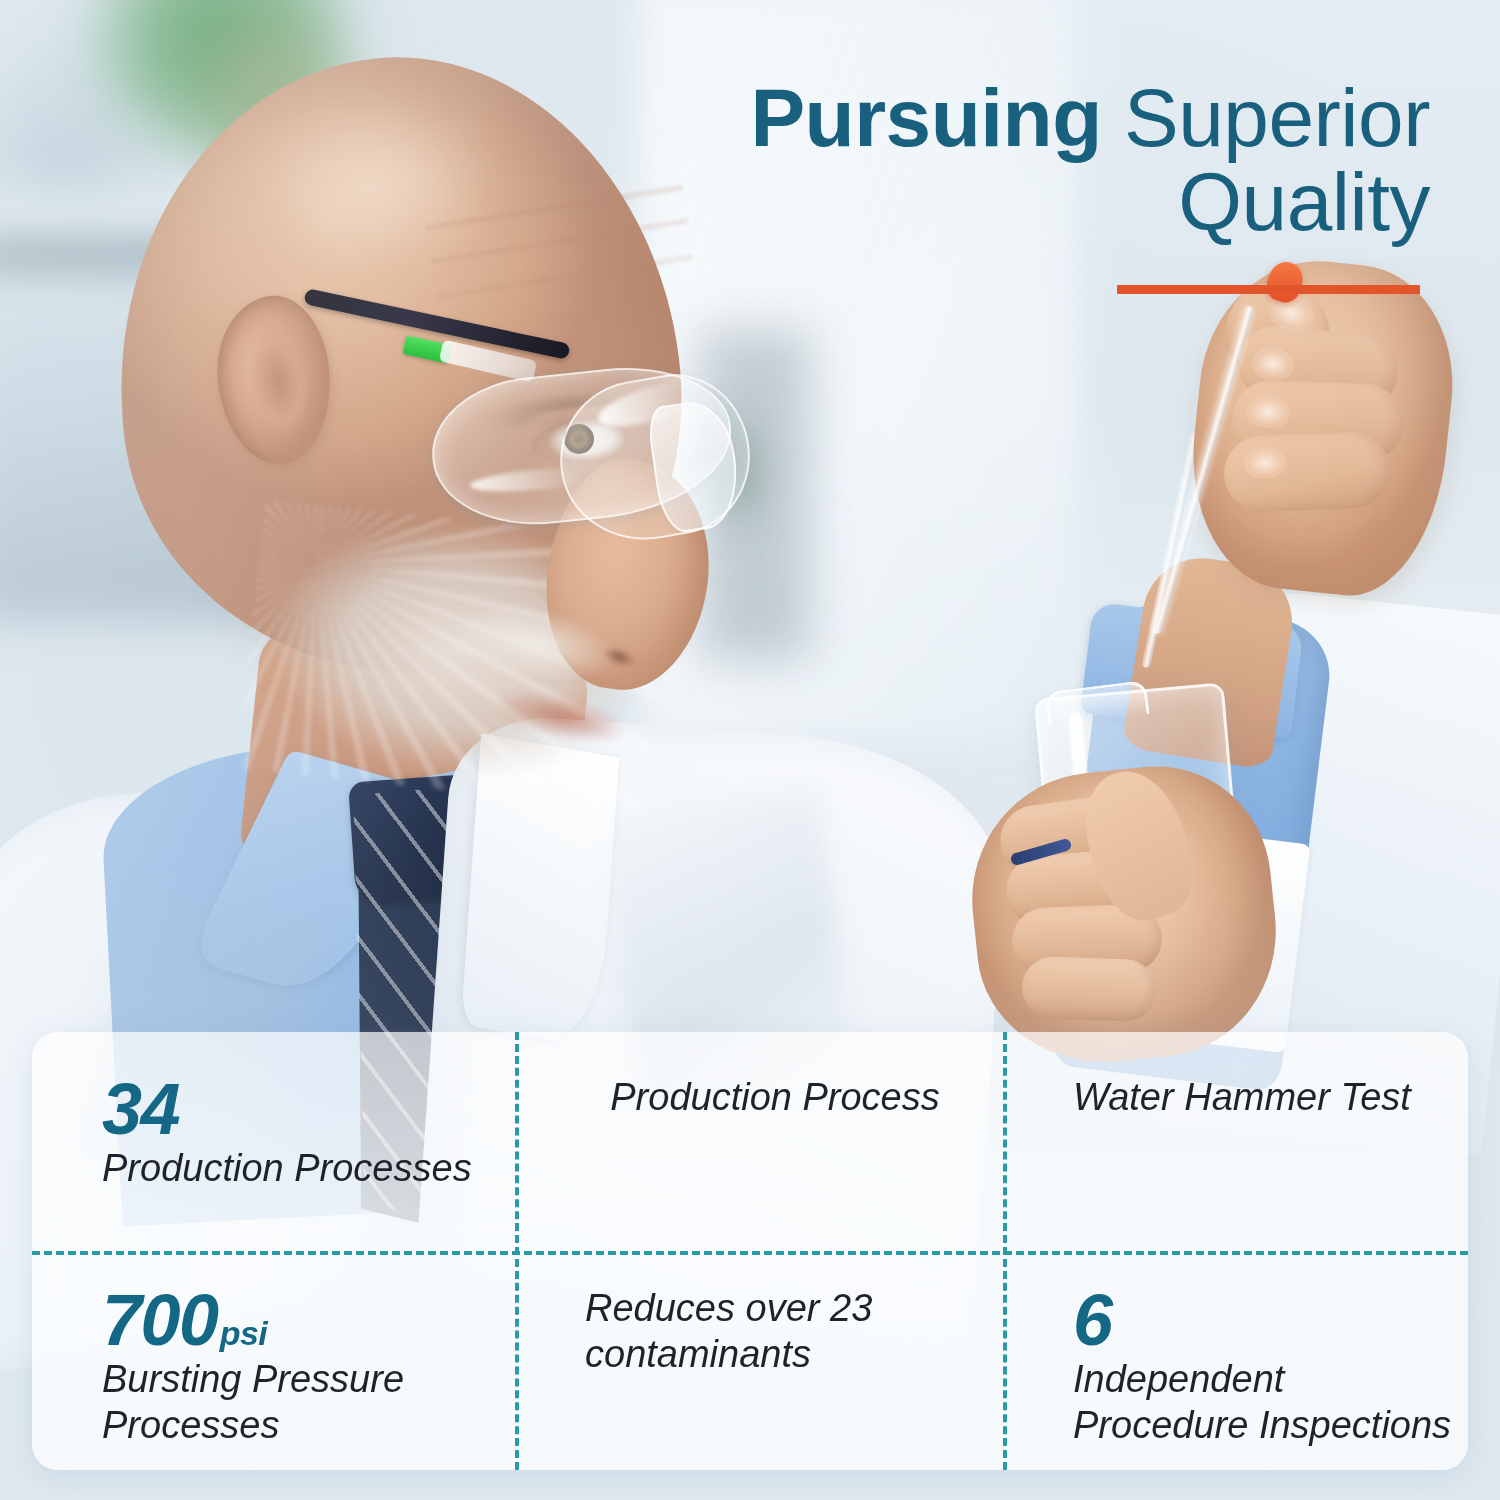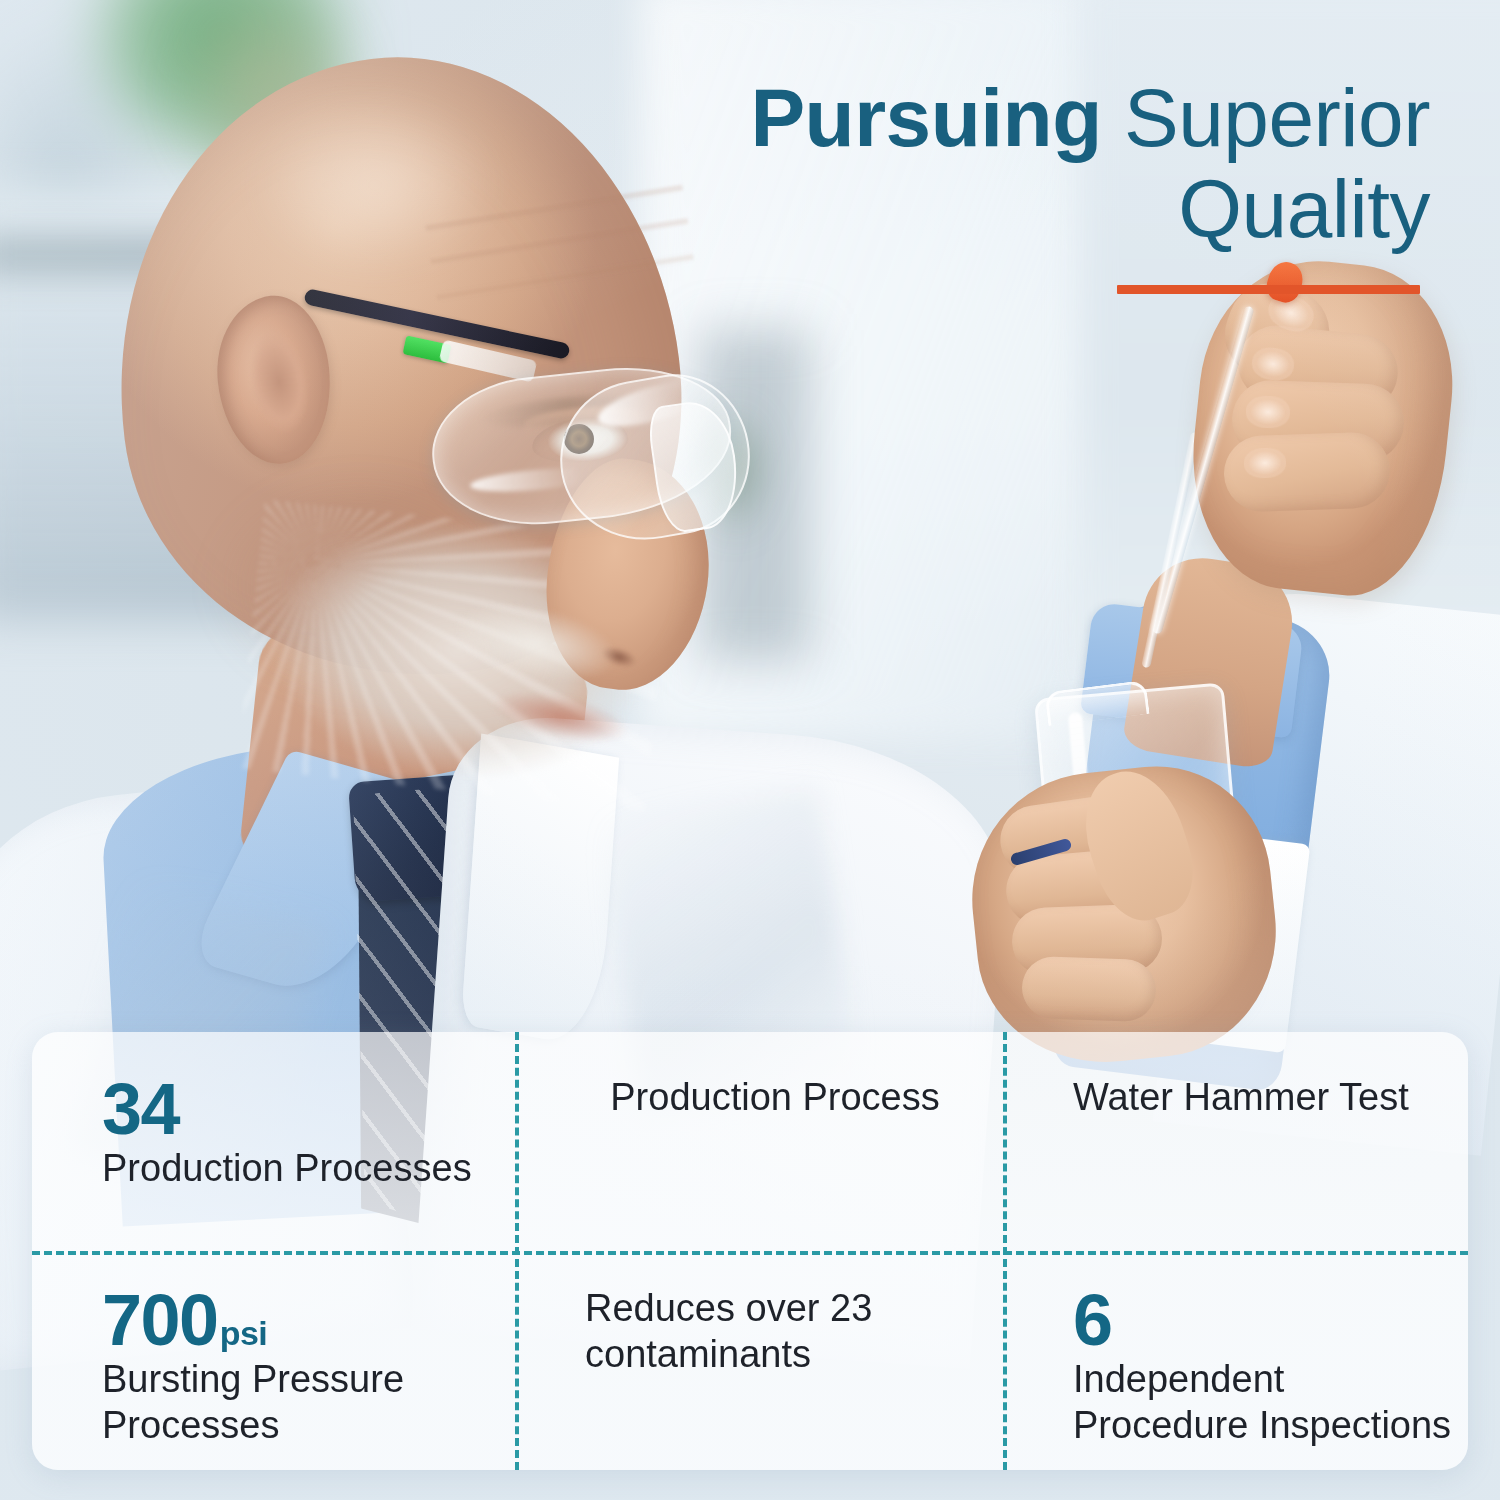--- a/index.html
+++ b/index.html
@@ -480,36 +480,37 @@
 
   
   .headline {
     position:absolute;
     left: 520px; top: 76px; width: 910px;
     text-align: right;
     line-height: 1.03;
     letter-spacing: -0.5px;
   }
   .headline .l1 { display:block; font-size: 82px; text-align: right; }
-  .headline .l2 { display:block; font-size: 82px; margin-top: 7px; }
+  .headline .l2 { display:block; font-size: 82px; }
   .hl-bold   { font-weight: 800; }
   .hl-light  { font-weight: 400; }
   .underline-bar {
     position:absolute; left:1117px; top:285px; width:303px; height:9px;
     border-radius: 1px;
   }
 
   
   .stats-panel {
     position:absolute;
     left: 32px; top: 1032px; width: 1436px; height: 438px;
     border-radius: 26px;
     background: linear-gradient(180deg, rgba(255,255,255,.70) 0%, rgba(253,254,255,.80) 45%, rgba(250,252,254,.88) 100%);
     box-shadow: 0 6px 28px rgba(120,150,175,.18);
     overflow: hidden;
+    font-style: italic;
   }
   .panel-grid {
     position:absolute; inset:0;
     display:grid;
     grid-template-columns: 483px 488px 465px;
     grid-template-rows: 1fr 1fr;
   }
   .cell { position:relative; padding: 42px 0 0 70px; }
   .cell.r2 { padding-top: 34px; }
   .stat-value {

